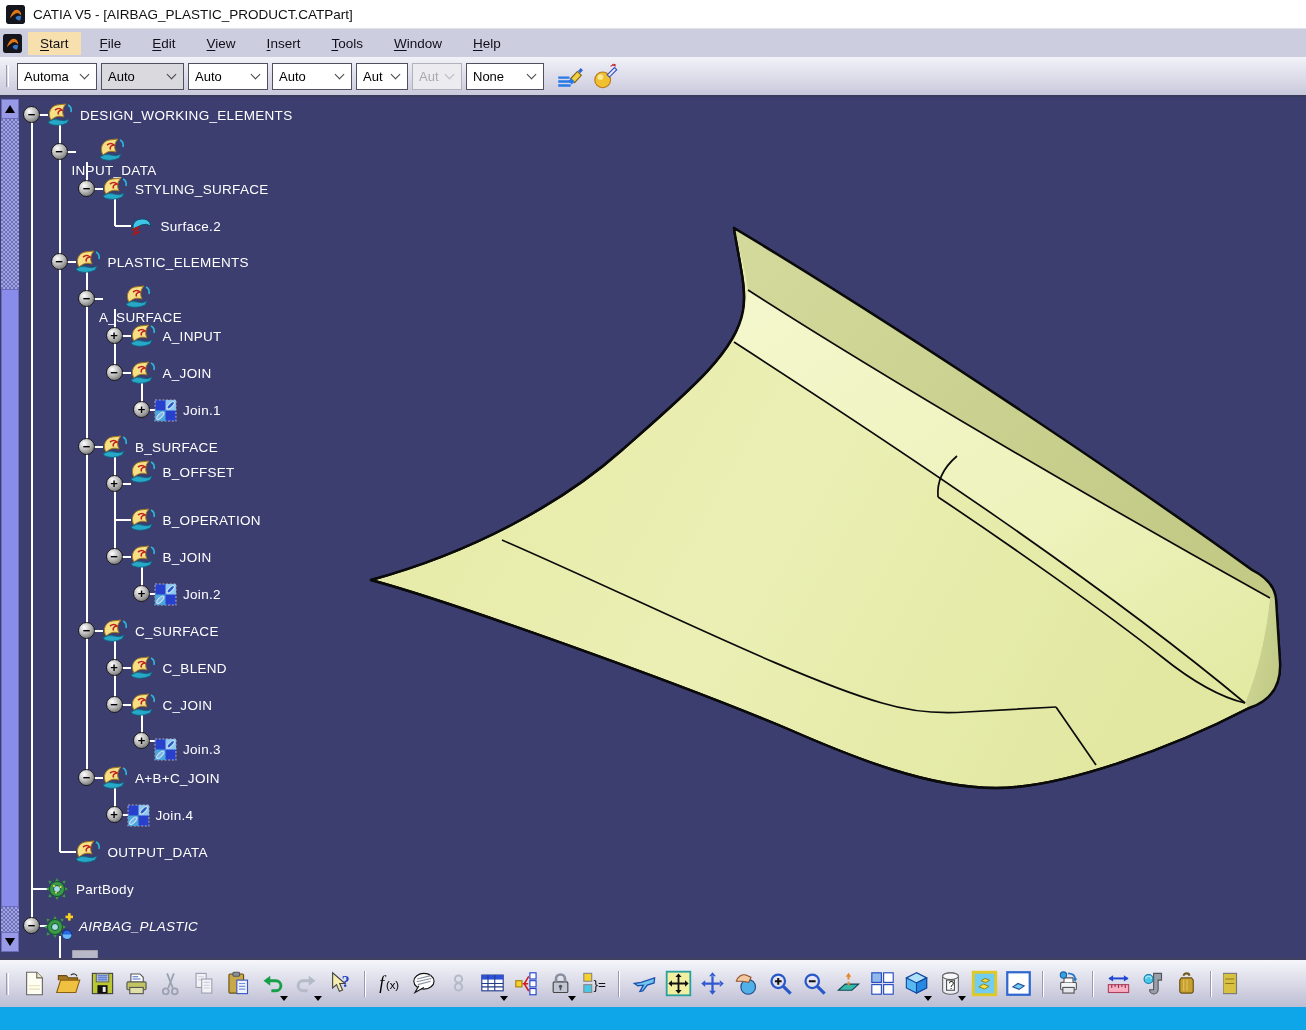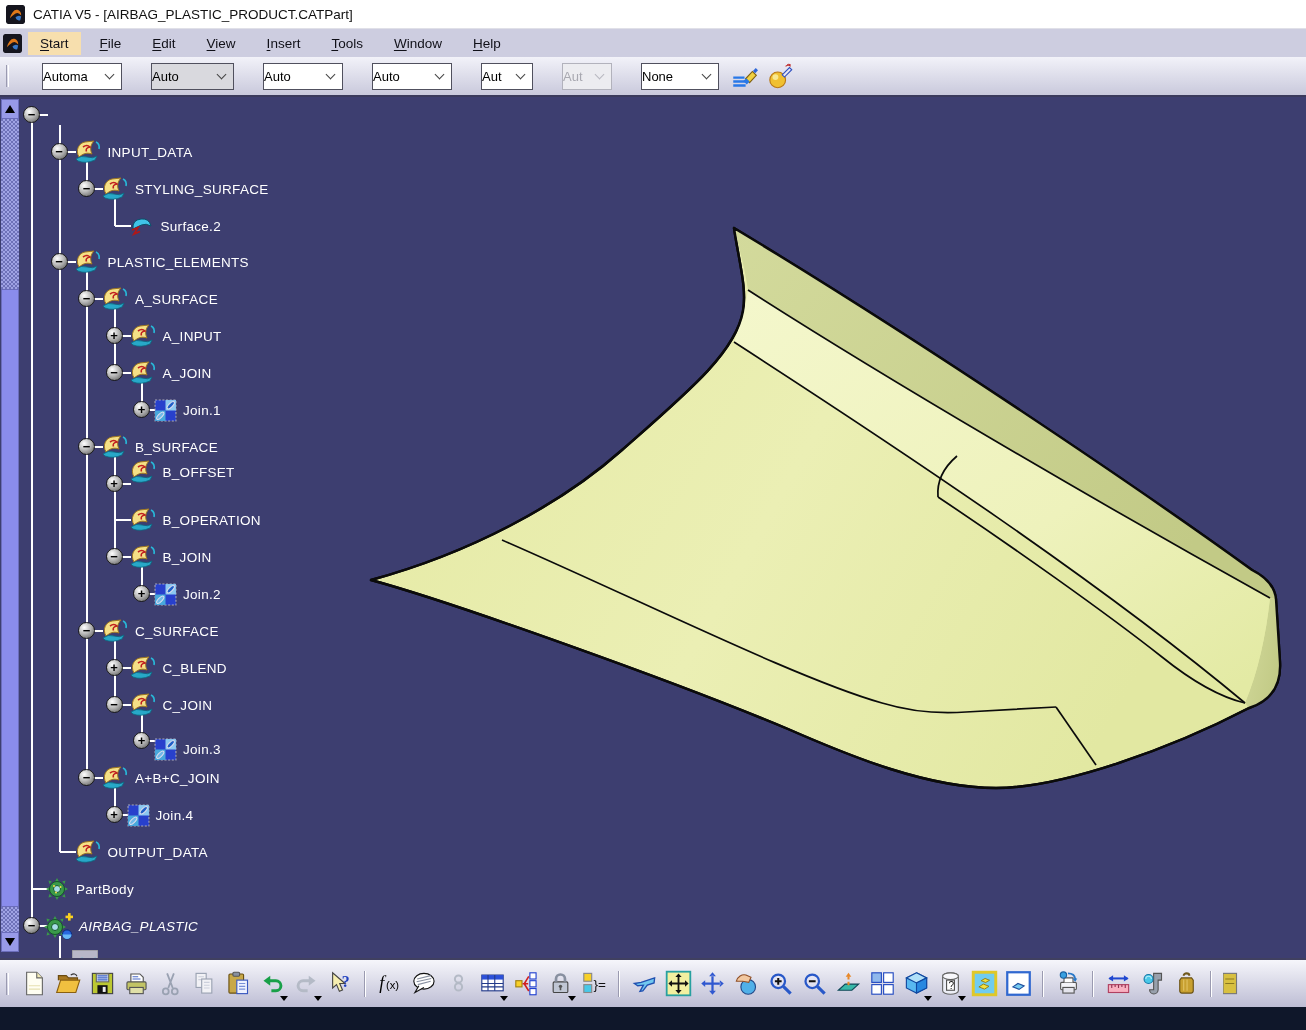--- a/index.html
+++ b/index.html
@@ -1,17 +1,17 @@
 <!DOCTYPE html>
 <html><head>
 <meta charset="utf-8">
 <style>
   * { margin:0; padding:0; box-sizing:border-box; }
   html,body { width:1306px; height:1030px; overflow:hidden; font-family:"Liberation Sans",sans-serif; }
-  #app { position:relative; width:1306px; height:1030px; background:#0f172a; }
+  #app { position:relative; width:1306px; height:1030px; background:#0ea5e9; }
 
   
   #titlebar { position:absolute; left:0; top:0; width:1306px; height:29px; background:#ffffff;
               display:flex; align-items:center; gap:8px; padding-left:6px; border-bottom:1px solid #e0e0e8;}
   #titlebar .ttext { font-size:13.5px; color:#111; }
   .appicon { width:19px; height:19px; border-radius:2px; flex:0 0 auto; }
 
   
   #menubar { position:absolute; left:0; top:29px; width:1306px; height:28px; background:#cdcde0;
              display:flex; align-items:center; }
@@ -19,21 +19,21 @@
   .menu-item { font-size:13.5px; color:#101018; padding:4px 12px; margin-right:7px; white-space:nowrap; cursor:default;}
   .menu-item u { text-decoration:underline; text-underline-offset:2px; }
   .menu-item.active { background:#f7dfae; }
 
   
   #toolbar-top { position:absolute; left:0; top:57px; width:1306px; height:40px;
                  background:linear-gradient(#f2f2f9,#c9c9dc); border-bottom:2px solid #3a3a5c;
                  display:flex; align-items:center; }
   .grip { width:3px; height:22px; border-left:1px solid #9a9ab0; border-right:1px solid #fff; margin:0 8px 0 6px; }
   .combo { height:27px; background:#fff; border:1px solid #50505e; display:flex; align-items:center;
-           justify-content:space-between; margin-right:4px; padding-left:0; overflow:hidden;margin-left:25px; }
+           justify-content:space-between; margin-right:4px; padding-left:6px; overflow:hidden; }
   .combo .cval { font-size:13px; color:#000; white-space:nowrap; overflow:hidden; }
   .combo .chev { width:7px; height:7px; border-right:1.6px solid #444; border-bottom:1.6px solid #444;
                  transform:rotate(45deg); margin:-3px 8px 0 4px; flex:0 0 auto;}
   .combo.graybg { background:#d9d9de; }
   .combo.disabled { background:#ececf0; border-color:#b2b2bc; }
   .combo.disabled .cval { color:#a8a8b0; }
   .combo.disabled .chev { border-color:#b8b8c0; }
   .tt-icon { width:30px; height:30px; margin-left:6px; display:flex; align-items:center; justify-content:center; }
   .tt-icon svg { width:27px; height:27px; }
 
@@ -233,24 +233,35 @@
         <div class="tline" style="left: 142px; top: 496px; width: 16px; height: 2px;"></div>
         <div class="tline" style="left: 87px; top: 533px; width: 16px; height: 2px;"></div>
         <div class="tline" style="left: 114.5px; top: 570px; width: 16px; height: 2px;"></div>
         <div class="tline" style="left: 114.5px; top: 607px; width: 16px; height: 2px;"></div>
         <div class="tline" style="left: 142px; top: 643px; width: 16px; height: 2px;"></div>
         <div class="tline" style="left: 87px; top: 680px; width: 16px; height: 2px;"></div>
         <div class="tline" style="left: 114.5px; top: 717px; width: 16px; height: 2px;"></div>
         <div class="tline" style="left: 59.5px; top: 754px; width: 16px; height: 2px;"></div>
         <div class="tline" style="left: 32px; top: 791px; width: 16px; height: 2px;"></div>
         <div class="tline" style="left: 32px; top: 828px; width: 16px; height: 2px;"></div>
+        <div class="tree-row" style="left: 44px; top: 3px; height: 30px;">
+          <span class="tree-ico">
+            <svg width="30" height="26" viewBox="0 0 30 26">
+              <path d="M24 3q4 2 3 7" fill="none" stroke="#28b8d8" stroke-width="1.6"></path>
+              <path d="M7 18C3 11 7 4 13 3l9-1c-4 4-4 9-2 13-6-2-9 0-13 3z" fill="#f5e086" stroke="#a07820"></path>
+              <path d="M11 8q4-3 7 0q-5 1-3.5 4.5" fill="none" stroke="#c02020" stroke-width="1.6"></path>
+              <path d="M4 20q5-4 11-2t10-1l-2 4q-9 4-17 1z" fill="#28a8c8" stroke="#0a6880" stroke-width=".8"></path>
+            </svg>
+          </span>
+          <span class="tree-label">DESIGN_WORKING_ELEMENTS</span>
+        </div>
         <div class="handle" style="left: 23px; top: 9px;">
           <span>−</span>
         </div>
-        <div class="tree-row" style="left: 71.5px; top: 40px; height: 30px;">
+        <div class="tree-row" style="left: 71.5px; top: 40px; height: 30px; flex-direction: column;">
           <span class="tree-ico">
             <svg width="30" height="26" viewBox="0 0 30 26">
               <path d="M24 3q4 2 3 7" fill="none" stroke="#28b8d8" stroke-width="1.6"></path>
               <path d="M7 18C3 11 7 4 13 3l9-1c-4 4-4 9-2 13-6-2-9 0-13 3z" fill="#f5e086" stroke="#a07820"></path>
               <path d="M11 8q4-3 7 0q-5 1-3.5 4.5" fill="none" stroke="#c02020" stroke-width="1.6"></path>
               <path d="M4 20q5-4 11-2t10-1l-2 4q-9 4-17 1z" fill="#28a8c8" stroke="#0a6880" stroke-width=".8"></path>
             </svg>
           </span>
           <span class="tree-label">INPUT_DATA</span>
         </div>
@@ -287,21 +298,21 @@
               <path d="M7 18C3 11 7 4 13 3l9-1c-4 4-4 9-2 13-6-2-9 0-13 3z" fill="#f5e086" stroke="#a07820"></path>
               <path d="M11 8q4-3 7 0q-5 1-3.5 4.5" fill="none" stroke="#c02020" stroke-width="1.6"></path>
               <path d="M4 20q5-4 11-2t10-1l-2 4q-9 4-17 1z" fill="#28a8c8" stroke="#0a6880" stroke-width=".8"></path>
             </svg>
           </span>
           <span class="tree-label">PLASTIC_ELEMENTS</span>
         </div>
         <div class="handle" style="left: 50.5px; top: 156px;">
           <span>−</span>
         </div>
-        <div class="tree-row" style="left: 99px; top: 187px; height: 30px;">
+        <div class="tree-row" style="left: 99px; top: 187px; height: 30px; flex-direction: column;">
           <span class="tree-ico">
             <svg width="30" height="26" viewBox="0 0 30 26">
               <path d="M24 3q4 2 3 7" fill="none" stroke="#28b8d8" stroke-width="1.6"></path>
               <path d="M7 18C3 11 7 4 13 3l9-1c-4 4-4 9-2 13-6-2-9 0-13 3z" fill="#f5e086" stroke="#a07820"></path>
               <path d="M11 8q4-3 7 0q-5 1-3.5 4.5" fill="none" stroke="#c02020" stroke-width="1.6"></path>
               <path d="M4 20q5-4 11-2t10-1l-2 4q-9 4-17 1z" fill="#28a8c8" stroke="#0a6880" stroke-width=".8"></path>
             </svg>
           </span>
           <span class="tree-label">A_SURFACE</span>
         </div>

